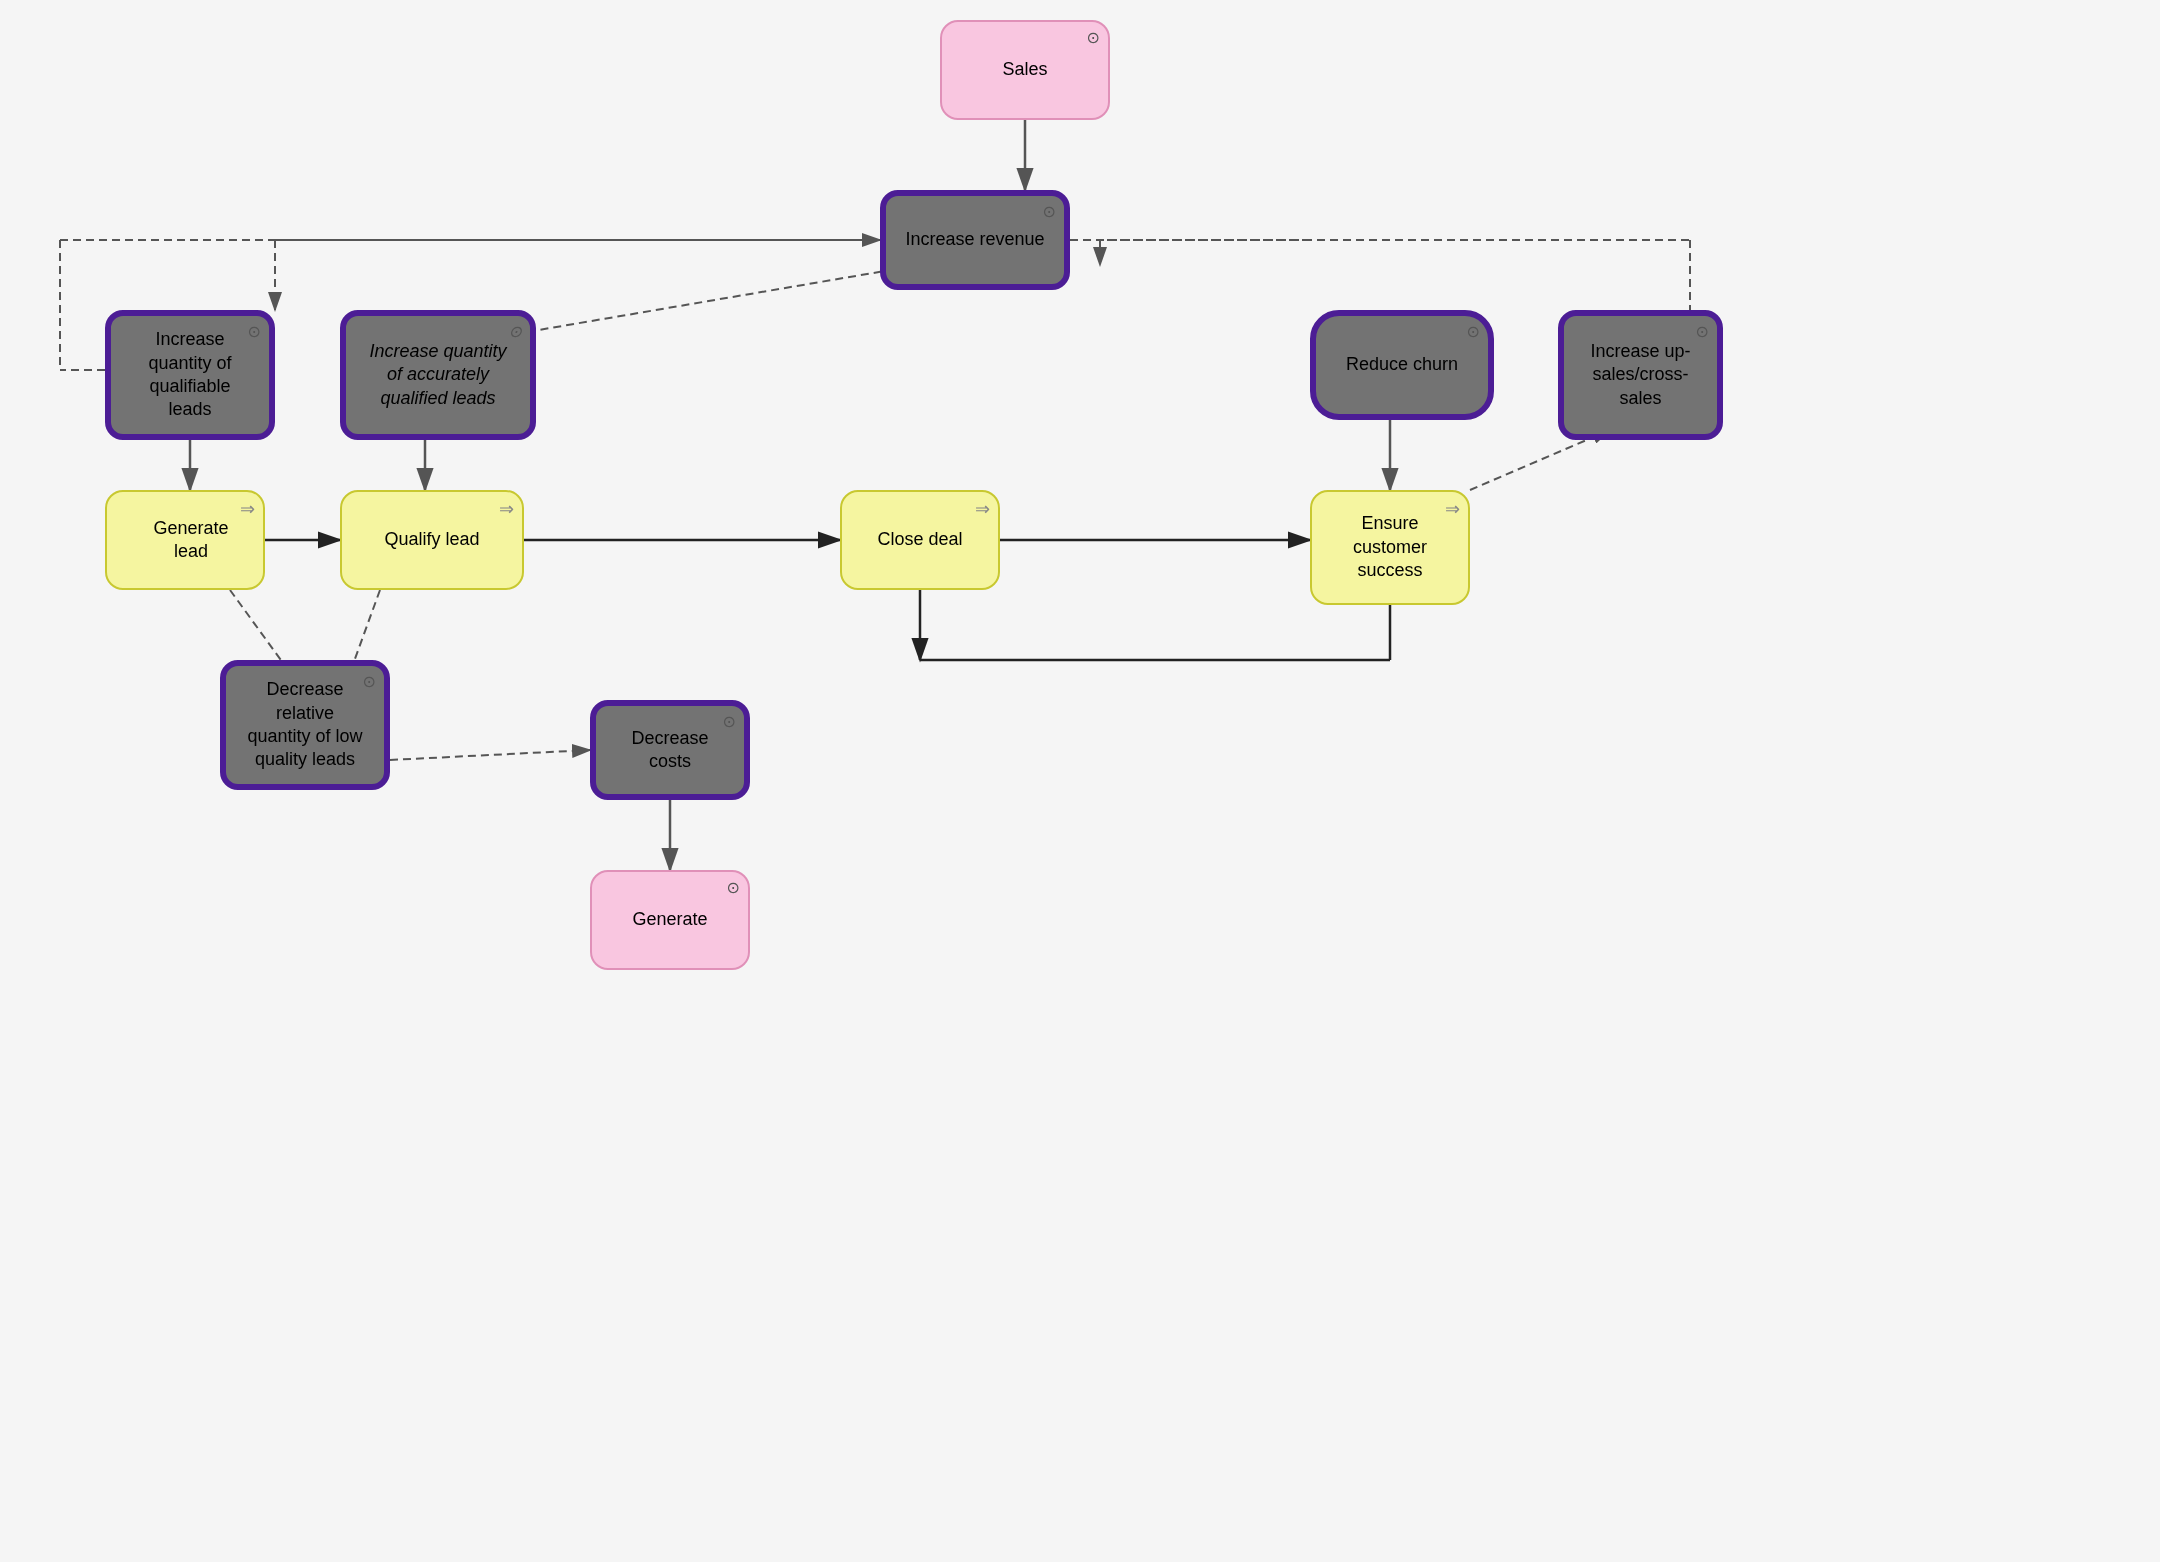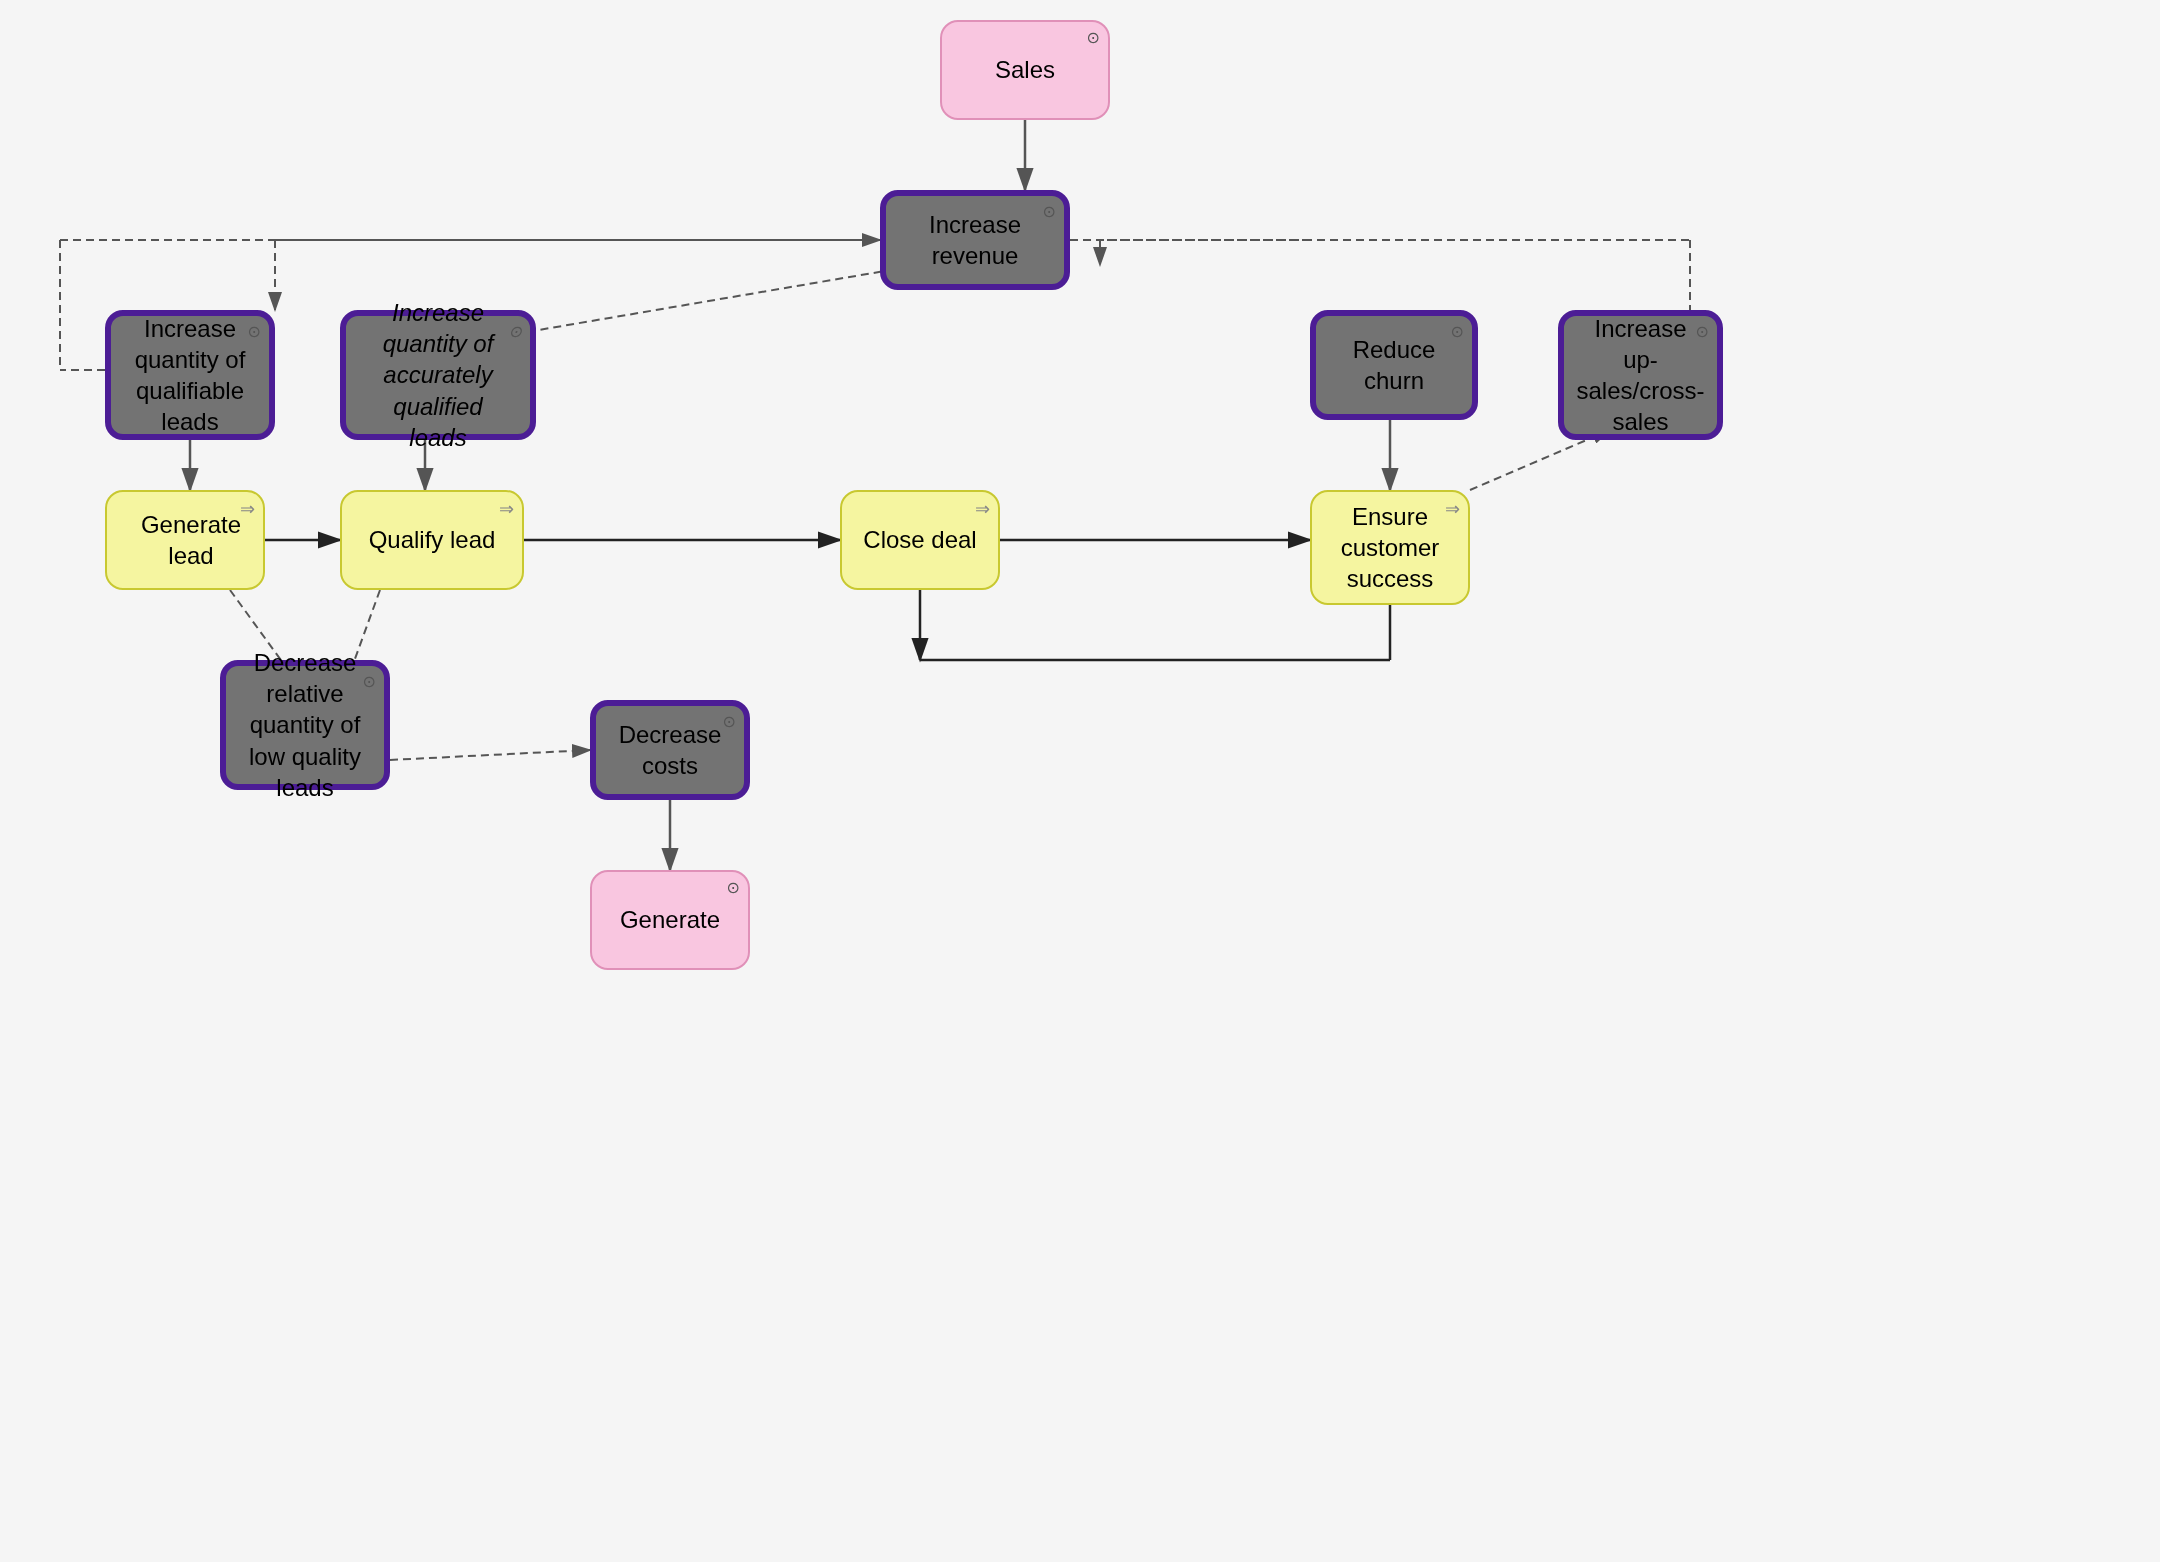--- a/index.html
+++ b/index.html
@@ -23,21 +23,21 @@
       width: 2160px;
       height: 1562px;
       pointer-events: none;
     }
     .node {
       position: absolute;
       display: flex;
       align-items: center;
       justify-content: center;
       text-align: center;
-      font-size: 24px;
+      font-size: 18px;
       line-height: 1.3;
       font-weight: 400;
       padding: 16px;
     }
     
     .shape-octagon {
       border-radius: 18px;
     }
     
     .color-pink {
@@ -150,21 +150,21 @@
   <div class="node shape-octagon color-purple" style="left:105px; top:310px; width:170px; height:130px;">
     <span class="node-icon icon-toggle"></span>
     <span>Increase quantity of qualifiable leads</span>
   </div>
 
   <div class="node shape-octagon color-purple" style="left:340px; top:310px; width:196px; height:130px;font-style:italic;">
     <span class="node-icon icon-toggle"></span>
     <span>Increase quantity of accurately qualified leads</span>
   </div>
 
-  <div class="node shape-octagon color-purple" style="left:1310px; top:310px; width:168px; height:110px;">
+  <div class="node shape-octagon color-purple" style="left:1310px; top:310px; width:184px; height:110px;border-radius:29px;">
     <span class="node-icon icon-toggle"></span>
     <span>Reduce churn</span>
   </div>
 
   <div class="node shape-octagon color-purple" style="left:1530px; top:310px; width:165px; height:130px;margin-left:28px;">
     <span class="node-icon icon-toggle"></span>
     <span>Increase up-sales/cross-sales</span>
   </div>
 
   <div class="node shape-octagon color-yellow" style="left:105px; top:490px; width:160px; height:100px;padding-left:28px;">

